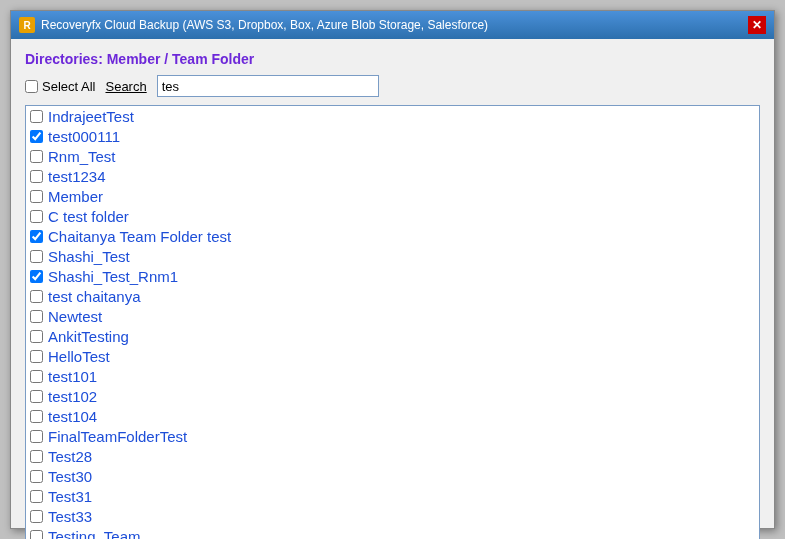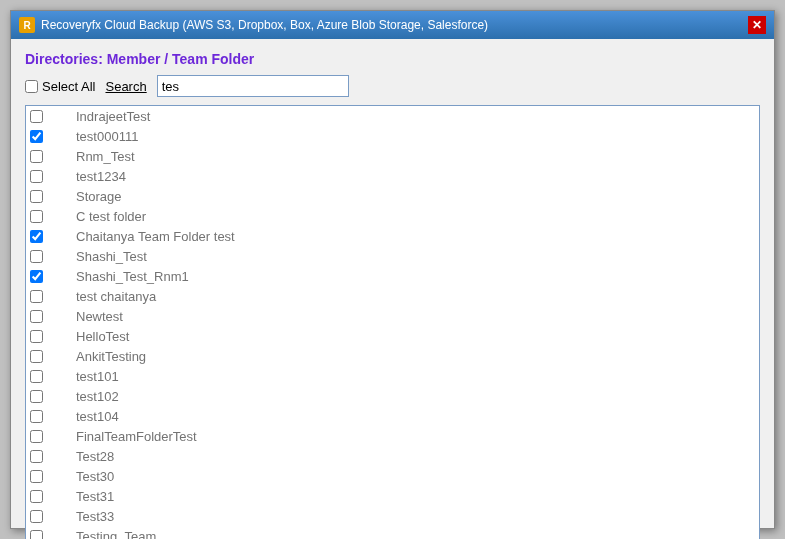--- a/index.html
+++ b/index.html
@@ -90,21 +90,21 @@
       gap: 4px;
     }
     .select-all-area label {
       font-size: 13px;
     }
     .search-label {
       font-size: 13px;
       text-decoration: underline;
     }
     .search-input {
-      width: 192px;
+      width: 222px;
       height: 22px;
       border: 1px solid #7a9cc5;
       padding: 2px 4px;
       font-size: 13px;
       background: white;
       outline: none;
     }
     .list-container {
       flex: 1;
       border: 1px solid #7a9cc5;
@@ -121,24 +121,23 @@
       height: 20px;
       cursor: default;
     }
     .list-item input[type="checkbox"] {
       width: 13px;
       height: 13px;
       margin: 0;
       cursor: pointer;
     }
     .list-item-label {
-      font-size: 13px;
-      color: #737373;
+      font-size: 15px;
+      color: #1d4ed8;
       user-select: none;
-      margin-left: 28px;
     }
   </style>
 </head>
 <body>
 
 <div class="window">
 
   <div class="title-bar">
     <div class="title-bar-left">
       <div class="title-icon">R</div>
@@ -173,21 +172,21 @@
         <div class="list-item">
           <input type="checkbox" style="">
           <span class="list-item-label">Rnm_Test</span>
         </div>
         <div class="list-item">
           <input type="checkbox" style="">
           <span class="list-item-label">test1234</span>
         </div>
         <div class="list-item">
           <input type="checkbox" style="">
-          <span class="list-item-label">Storage</span>
+          <span class="list-item-label">Member</span>
         </div>
         <div class="list-item">
           <input type="checkbox" style="">
           <span class="list-item-label">C test folder</span>
         </div>
         <div class="list-item">
           <input type="checkbox" checked="" style="">
           <span class="list-item-label">Chaitanya Team Folder test</span>
         </div>
         <div class="list-item">
@@ -201,28 +200,28 @@
         <div class="list-item">
           <input type="checkbox" style="">
           <span class="list-item-label">test chaitanya</span>
         </div>
         <div class="list-item">
           <input type="checkbox" style="">
           <span class="list-item-label">Newtest</span>
         </div>
         <div class="list-item">
           <input type="checkbox" style="">
+          <span class="list-item-label">AnkitTesting</span>
+        </div>
+        <div class="list-item">
+          <input type="checkbox" style="">
           <span class="list-item-label">HelloTest</span>
         </div>
         <div class="list-item">
           <input type="checkbox" style="">
-          <span class="list-item-label">AnkitTesting</span>
-        </div>
-        <div class="list-item">
-          <input type="checkbox" style="">
           <span class="list-item-label">test101</span>
         </div>
         <div class="list-item">
           <input type="checkbox" style="">
           <span class="list-item-label">test102</span>
         </div>
         <div class="list-item">
           <input type="checkbox" style="">
           <span class="list-item-label">test104</span>
         </div>

